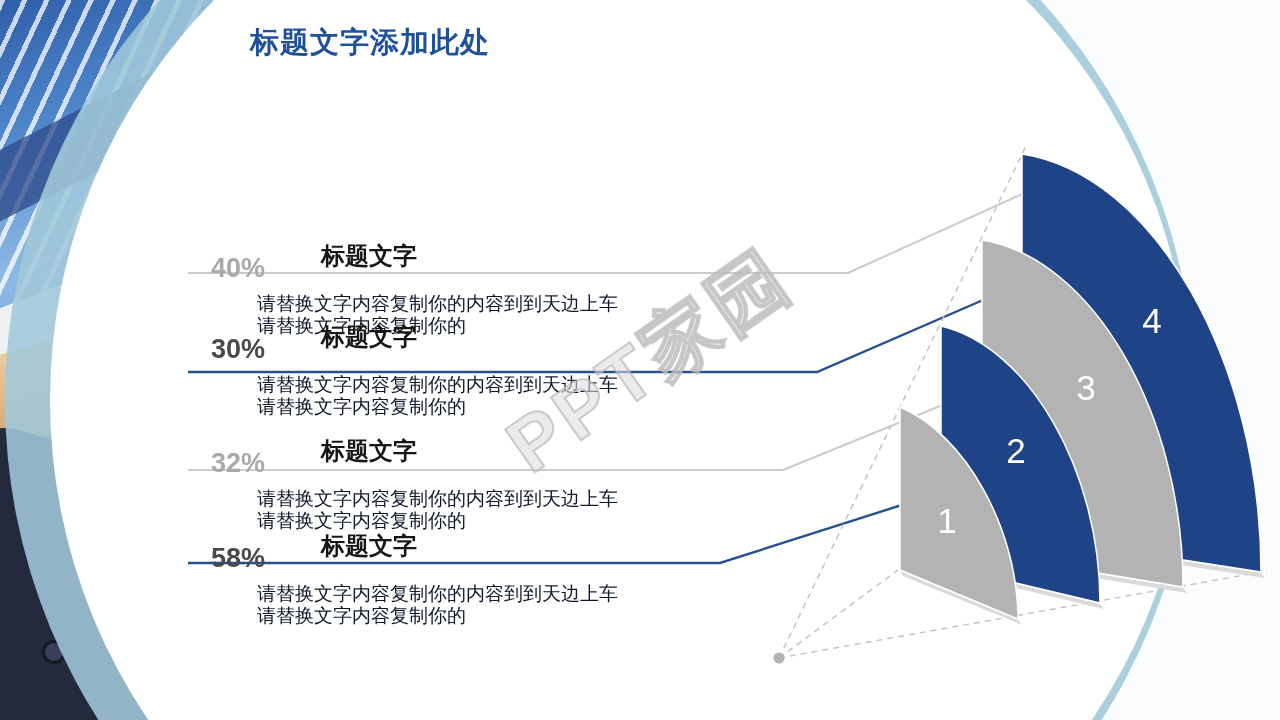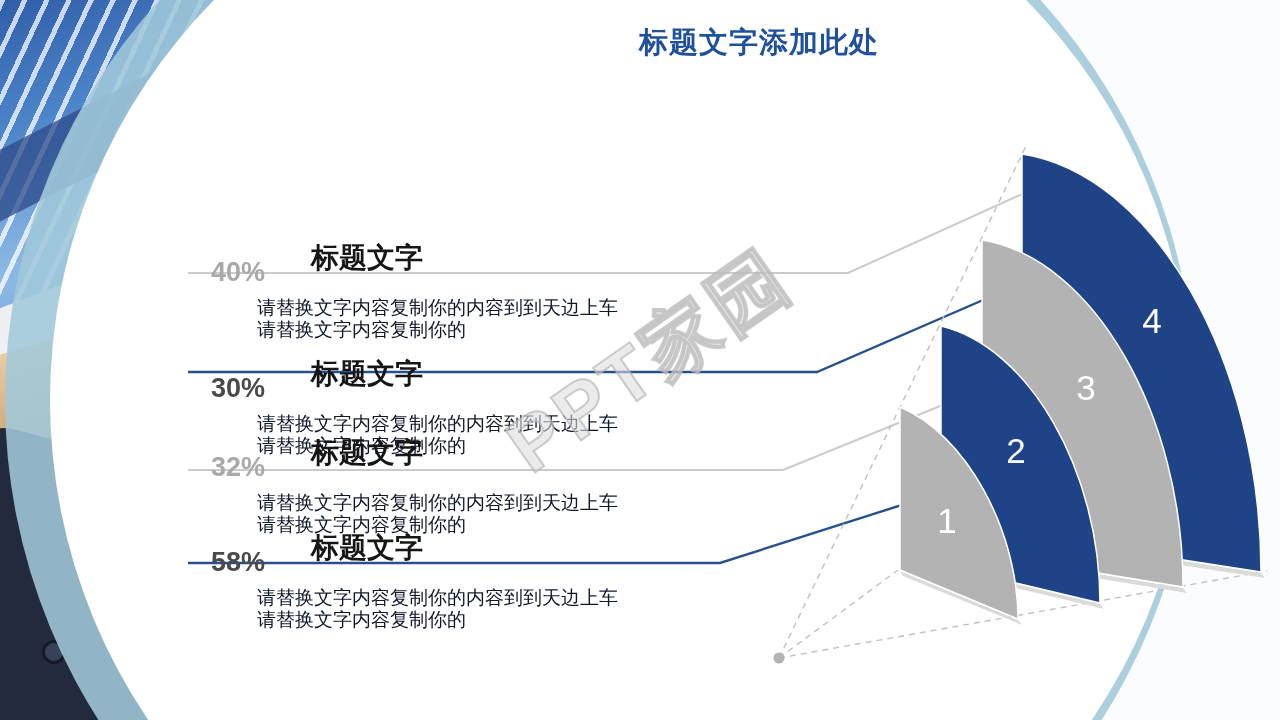--- a/index.html
+++ b/index.html
@@ -20,31 +20,31 @@
   .ph-orange{position:absolute;left:-45px;top:432px;width:230px;height:112px;background:linear-gradient(160deg,#d98a41,#b9641f);transform:rotate(-14deg);}
   .ph-desk{position:absolute;left:0;bottom:0;width:262px;height:210px;background:linear-gradient(25deg,#a85a1c,#e2a772);}
   .ph-clothes{position:absolute;left:-85px;bottom:-60px;width:300px;height:330px;background:#242a3e;transform:rotate(16deg);border-radius:18% 42% 10% 10%;}
   .ph-button{position:absolute;left:42px;top:640px;width:24px;height:24px;border-radius:50%;background:#39405a;border:3px solid #161a28;box-sizing:border-box;}
   
   .circle-band{position:absolute;left:5px;top:-195px;width:1190px;height:1190px;border-radius:50%;
     background:rgba(160,200,218,.88);z-index:2;}
   .circle-white{position:absolute;left:50px;top:-170px;width:1140px;height:1140px;border-radius:50%;
     background:#ffffff;z-index:3;}
   
-  .header{position:absolute;left:250px;right:12px;top:26px;text-align:center;z-index:6;}
+  .header{position:absolute;left:250px;right:12px;top:26px;z-index:6;}
   .title{font-size:29px;font-weight:bold;color:#1e509c;letter-spacing:1px;line-height:1.15;}
   .subtitle{margin-top:8px;font-size:18px;font-weight:500;color:#121212;line-height:1.2;}
   
   .item{position:absolute;left:185px;width:580px;z-index:6;}
-  .item-1{top:244px;} .item-2{top:360px;} .item-3{top:439px;} .item-4{top:534px;}
+  .item-1{top:244px;} .item-2{top:325px;} .item-3{top:439px;} .item-4{top:534px;}
   .item-head{display:flex;align-items:flex-end;}
   .pct{width:106px;text-align:center;font-size:27px;font-weight:bold;line-height:1;letter-spacing:0;}
   .tone-light .pct{color:#a9a9a9;}
   .tone-dark  .pct{color:#4a4a4a;}
-  .ititle{margin-left:20px;font-size:28px;font-weight:bold;color:#161616;line-height:1;padding-bottom:14px;}
+  .ititle{margin-left:30px;font-size:24px;font-weight:bold;color:#161616;line-height:1;padding-bottom:14px;}
   .idesc{margin-top:11px;margin-left:72px;font-size:19px;color:#0f172a;line-height:22px;white-space:nowrap;}
   
   .chart-svg{position:absolute;left:0;top:0;width:1280px;height:720px;z-index:5;}
   .seg-num{font-family:"Liberation Sans",sans-serif;font-size:35px;fill:#ffffff;}
   
   .watermark{position:absolute;left:650px;top:362px;transform:translate(-50%,-50%) rotate(-35deg);
     z-index:9;pointer-events:none;
     font-size:76px;font-weight:bold;letter-spacing:5px;
     color:rgba(255,255,255,0.30);
     -webkit-text-stroke:2px rgba(178,178,178,0.65);

